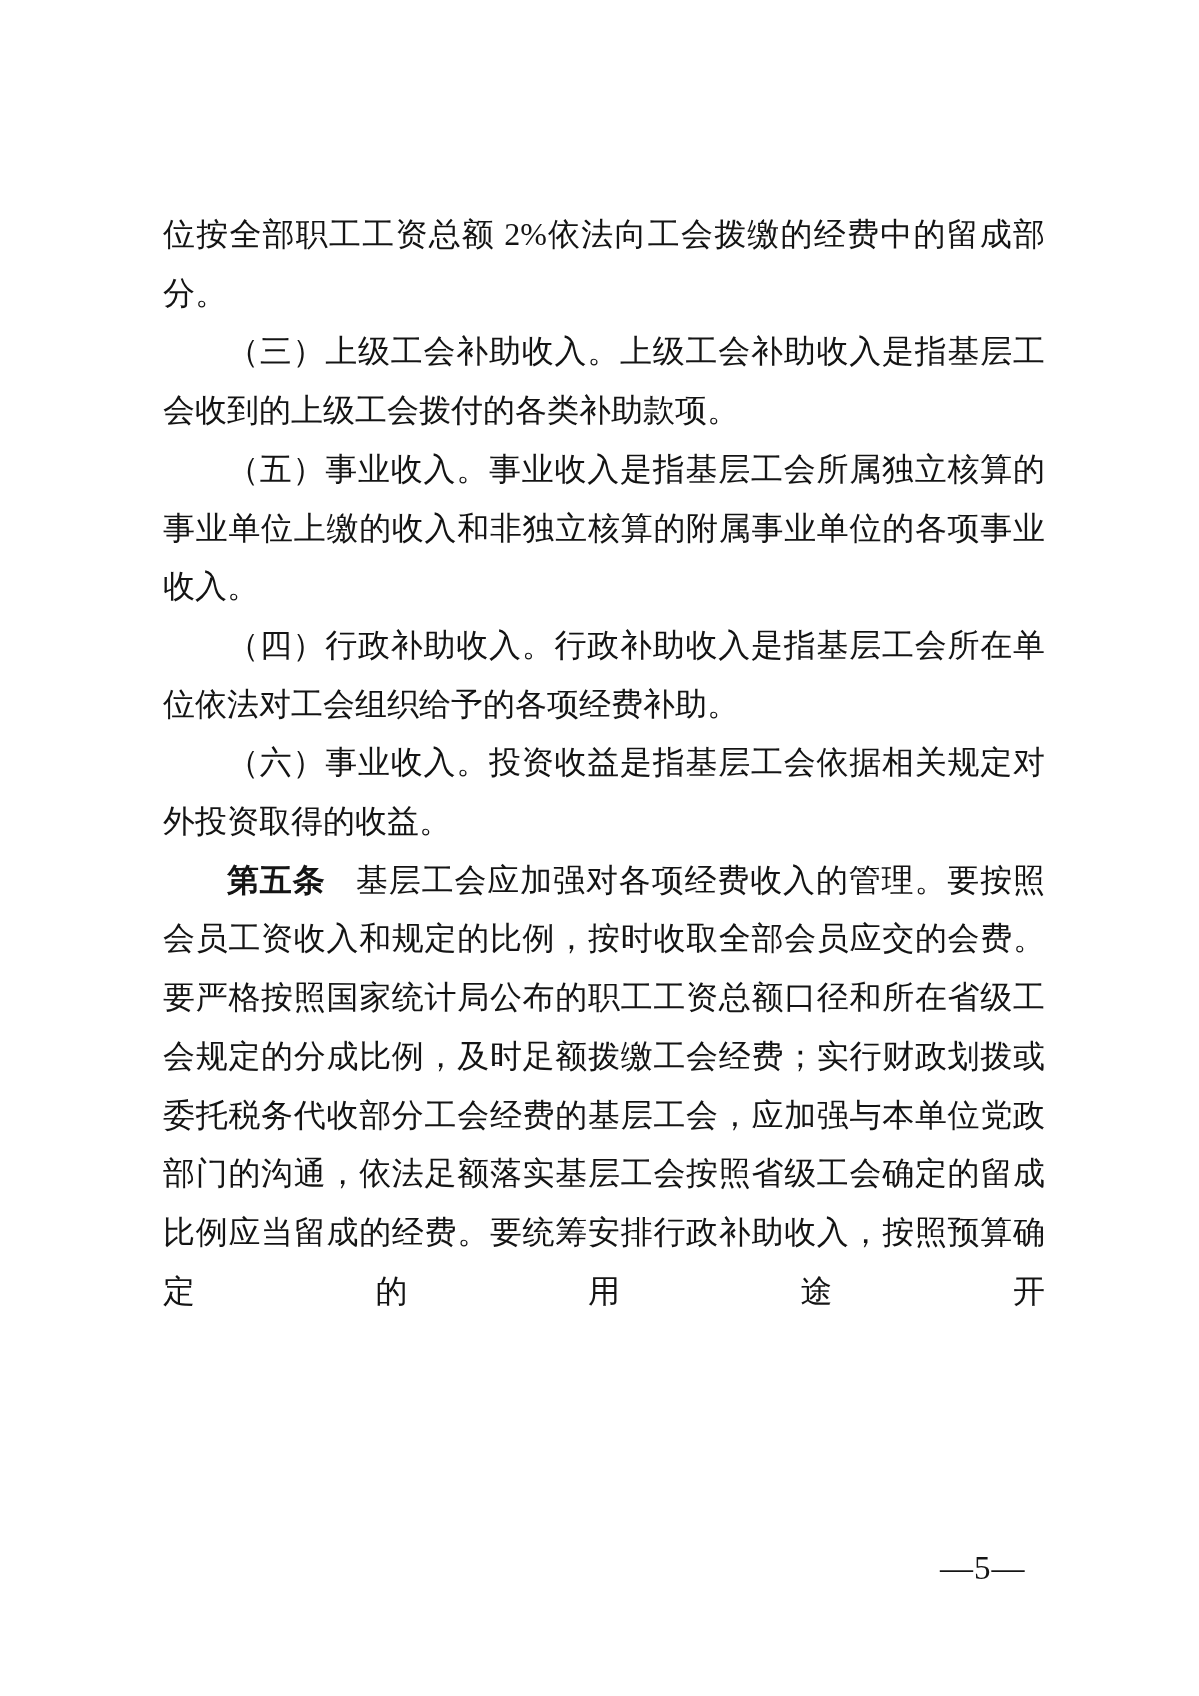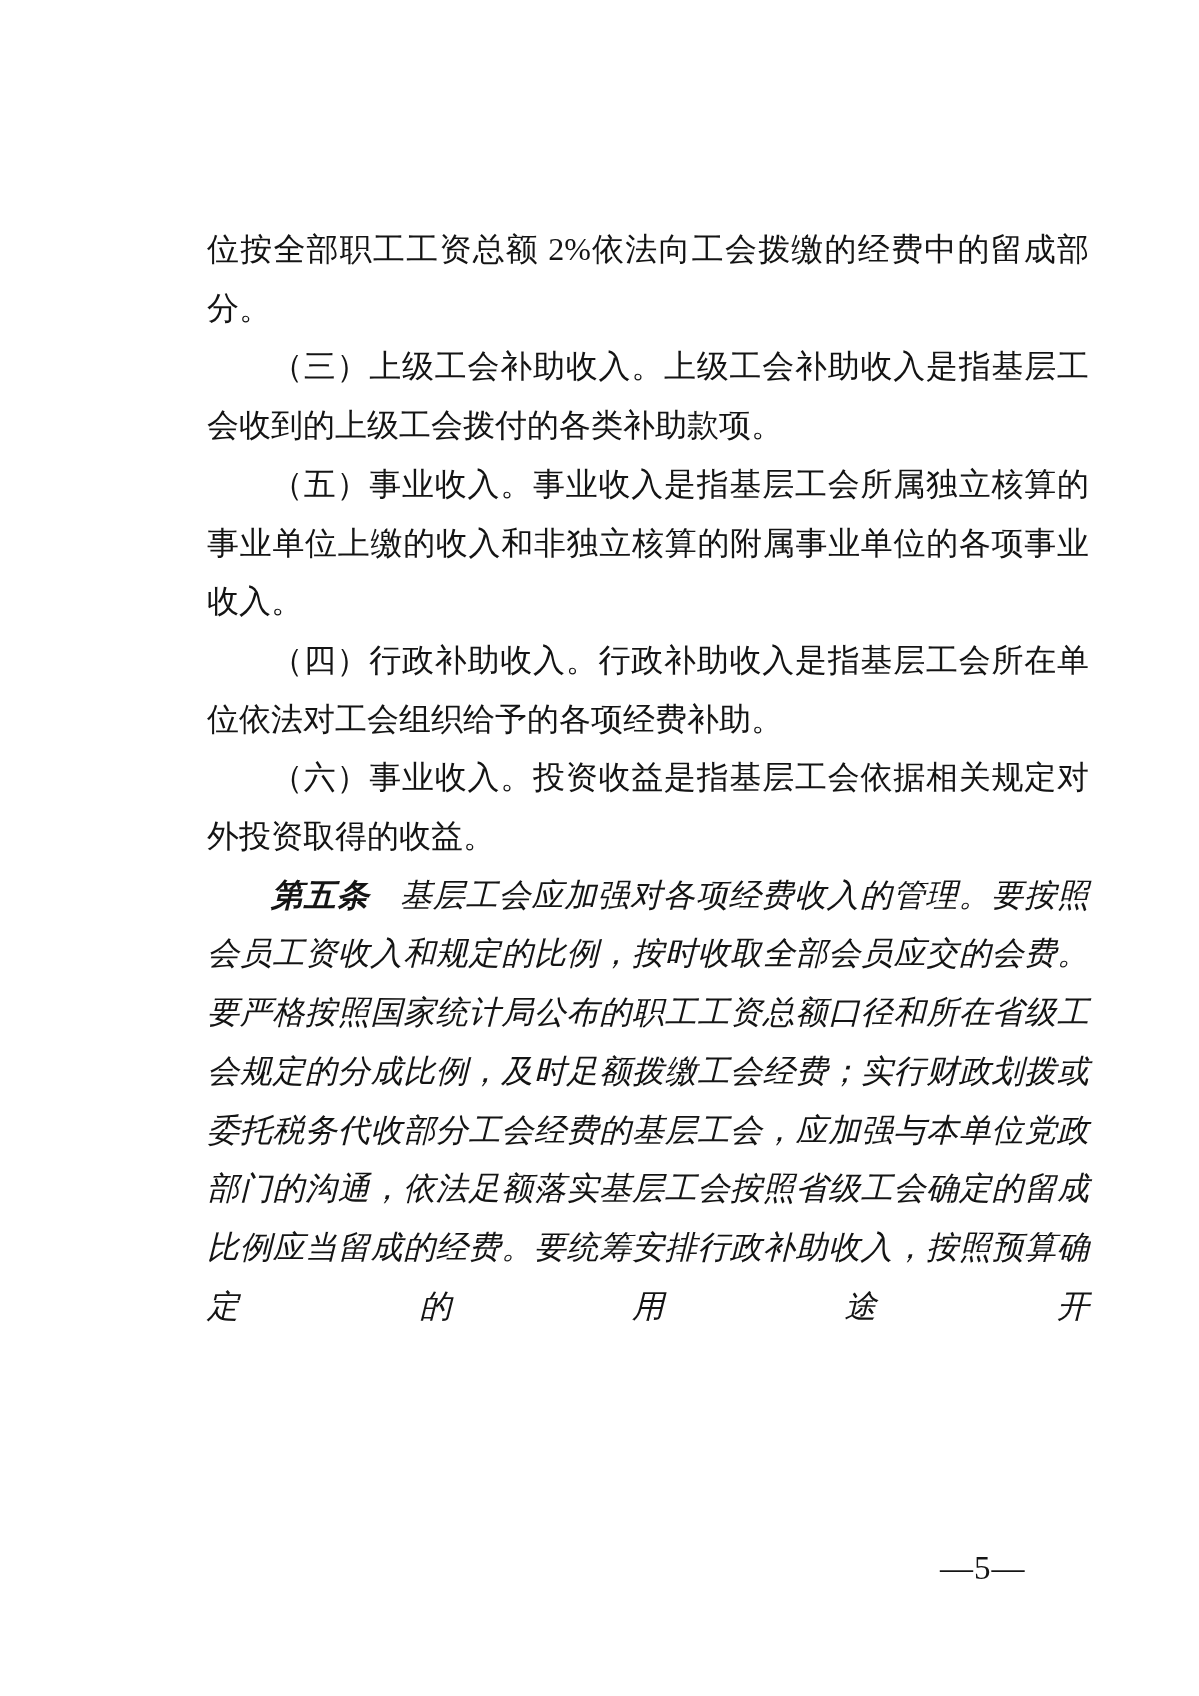--- a/index.html
+++ b/index.html
@@ -13,39 +13,37 @@
     height: 1696px;
     margin: 0 auto;
     background: #ffffff;
     overflow: hidden;
     font-family: "Liberation Serif", "DejaVu Serif", serif;
     color: #141414;
   }
   .textblock {
     position: absolute;
     left: 163px;
-    top: 220px;
+    top: 205px;
     width: 882px;
-    margin-left: 44px;
   }
   .textblock p {
     margin: 0;
     padding: 0;
     font-size: 32px;
     line-height: 58.7px;
     text-align: justify;
     word-break: break-all;
   }
   .textblock p.indent {
     text-indent: 64px;
   }
   
   .textblock p.continues {
     text-align-last: justify;
-    font-style: italic;
   }
   .article-heading {
     font-weight: 700;
     font-family: "Liberation Sans", "DejaVu Sans", sans-serif;
     margin-right: 0.95em;
   }
   .page-number {
     position: absolute;
     left: 940px;
     top: 1548px;

